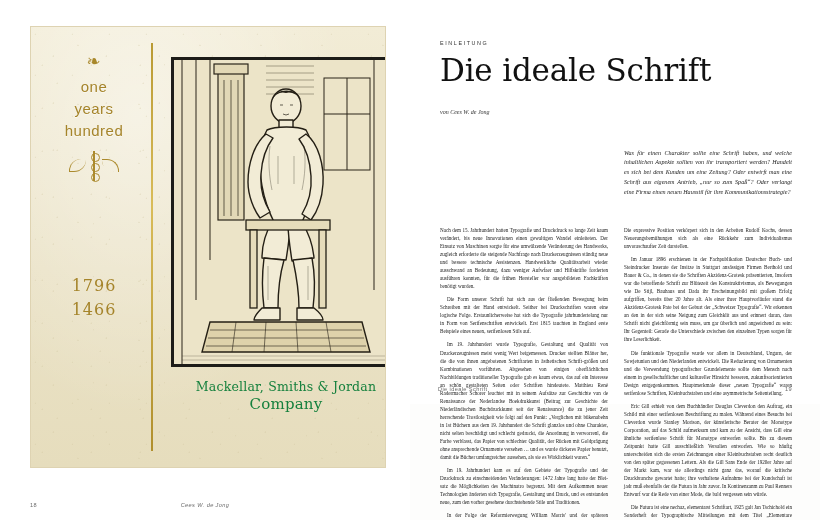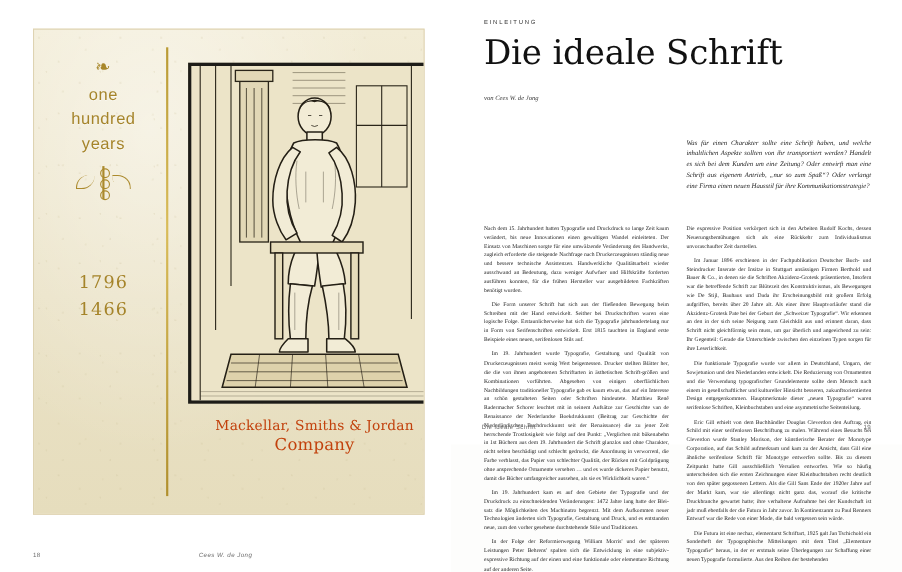--- a/index.html
+++ b/index.html
@@ -132,21 +132,21 @@
     left: 2px;
     border-radius: 12px 0 12px 0;
     border-right: none; border-top: none;
   }
   .orn-divider .leafR {
     right: 2px;
     border-radius: 0 12px 0 12px;
     border-left: none; border-bottom: none;
   }
   .orn-years {
-    margin-top: 64px;
+    margin-top: 93px;
     font-family: "DejaVu Serif", serif;
     font-size: 16px;
     line-height: 1.5;
     color: #a5842a;
     letter-spacing: 1px;
   }
   
   .illus {
     position: absolute;
     left: 140px;
@@ -159,21 +159,21 @@
     overflow: hidden;
   }
   .illus svg { display: block; }
   .caption {
     position: absolute;
     left: 132px;
     top: 352px;
     width: 246px;
     text-align: center;
     font-family: "DejaVu Serif", serif;
-    color: #c2410c;
+    color: #15803d;
     line-height: 1.25;
   }
   .caption .l1 { font-size: 12.5px; letter-spacing: 0.2px; }
   .caption .l2 { font-size: 15px; letter-spacing: 0.2px; }
   
   .folio {
     position: absolute;
     bottom: 12px;
     font-family: "Liberation Sans", sans-serif;
     font-size: 5.6px;
@@ -185,21 +185,21 @@
   .folio.right-num { right: 28px; }
   .folio.right-run { left: 28px; }
 
   
   .page-right {
     position: relative;
     width: 410px;
     height: 404px;
     background: #ffffff;
     box-sizing: border-box;
-    padding: 18px 28px 22px 30px;
+    padding: 40px 28px 22px 30px;
   }
   .eyebrow {
     font-family: "Liberation Sans", sans-serif;
     font-size: 5.4px;
     letter-spacing: 1.6px;
     color: #333;
     text-transform: uppercase;
     margin-bottom: 8px;
   }
   .headline {
@@ -252,22 +252,22 @@
 
   <div class="page-left">
     <div class="plate">
       <div class="plate-inner"></div>
       <div class="plate-speckle"></div>
       <div class="gold-rule"></div>
 
       <div class="ornament-col">
         <div class="orn-glyph orn-top">❧</div>
         <div class="orn-title">one</div>
+        <div class="orn-title">years</div>
         <div class="orn-title">hundred</div>
-        <div class="orn-title">years</div>
         <div class="orn-divider">
           <div class="stem"></div>
           <div class="bead b1"></div>
           <div class="leafL"></div>
           <div class="leafR"></div>
           <div class="bead b2"></div>
           <div class="bead b3"></div>
         </div>
         <div class="orn-years">
           <div>1796</div>

